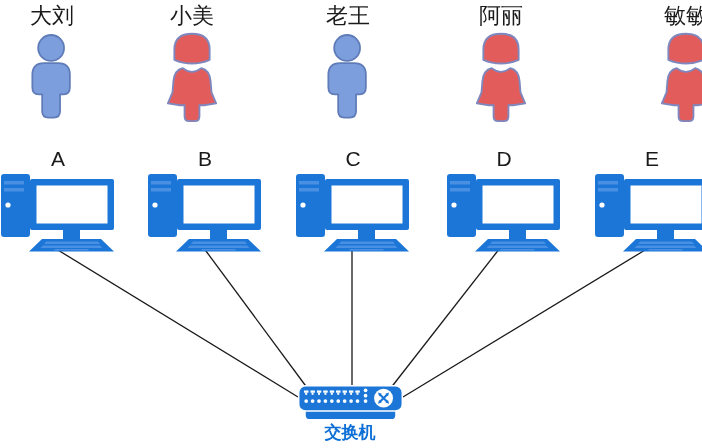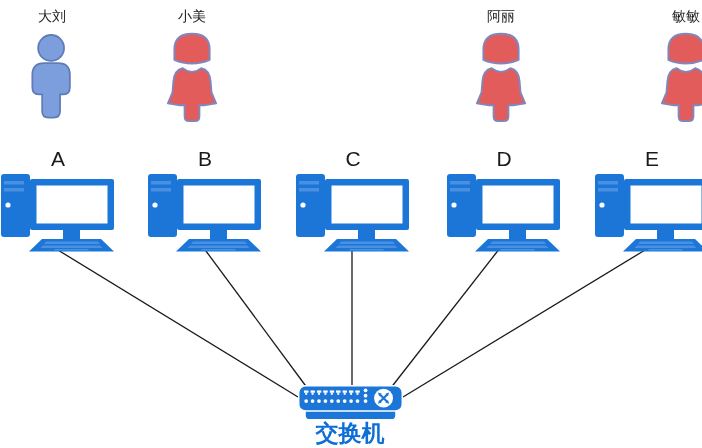--- a/index.html
+++ b/index.html
@@ -3,28 +3,28 @@
 <meta charset="utf-8">
 <style>
   html,body{margin:0;padding:0;background:#fff;}
   .canvas{
     position:relative;width:702px;height:448px;background:#ffffff;overflow:hidden;
     font-family:"Liberation Sans",sans-serif;
   }
   .wires{position:absolute;left:0;top:0;z-index:0;}
   .node{position:absolute;z-index:1;text-align:center;}
   .person{width:100px;top:4px;}
-  .person-name{font-size:14px;line-height:24px;color:var(--label-color);}
+  .person-name{font-size:22px;line-height:24px;color:var(--label-color);}
   .person-svg{display:block;margin:0 auto;}
   .computer{width:116px;top:146px;}
   .computer-label{font-size:21px;line-height:26px;color:var(--label-color);}
   .computer-svg{display:block;margin:0 auto;}
   .switch-node{left:296px;top:385px;width:108px;}
   .switch-svg{display:block;margin:0 auto;}
-  .switch-label{font-size:23px;line-height:22px;font-weight:bold;color:var(--switch-label-color);margin-top:2px;white-space:nowrap;}
+  .switch-label{font-size:17px;line-height:22px;font-weight:bold;color:var(--switch-label-color);margin-top:2px;white-space:nowrap;}
 </style>
 </head>
 <body>
 
 <div class="canvas">
 
   <svg width="0" height="0" style="position:absolute" aria-hidden="true">
     <defs>
       <symbol id="male-icon" viewBox="0 0 56 100">
         <circle cx="27" cy="18" r="14.5" fill="var(--male-fill)" stroke="var(--male-stroke)" stroke-width="2"></circle>
@@ -113,20 +113,26 @@
     <svg class="person-svg" width="50" height="97">
         <use href="#male-icon" width="50" height="97"></use>
       </svg>
   </div>
   <div class="node person" style="left:142px">
     <div class="person-name">小美</div>
     <svg class="person-svg" width="52" height="97">
         <use href="#female-icon" width="52" height="97"></use>
       </svg>
   </div>
+  <div class="node person" style="left:298px">
+    <div class="person-name">老王</div>
+    <svg class="person-svg" width="50" height="97">
+        <use href="#male-icon" width="50" height="97"></use>
+      </svg>
+  </div>
   <div class="node person" style="left:451px">
     <div class="person-name">阿丽</div>
     <svg class="person-svg" width="52" height="97">
         <use href="#female-icon" width="52" height="97"></use>
       </svg>
   </div>
   <div class="node person" style="left:636px">
     <div class="person-name">敏敏</div>
     <svg class="person-svg" width="52" height="97">
         <use href="#female-icon" width="52" height="97"></use>

